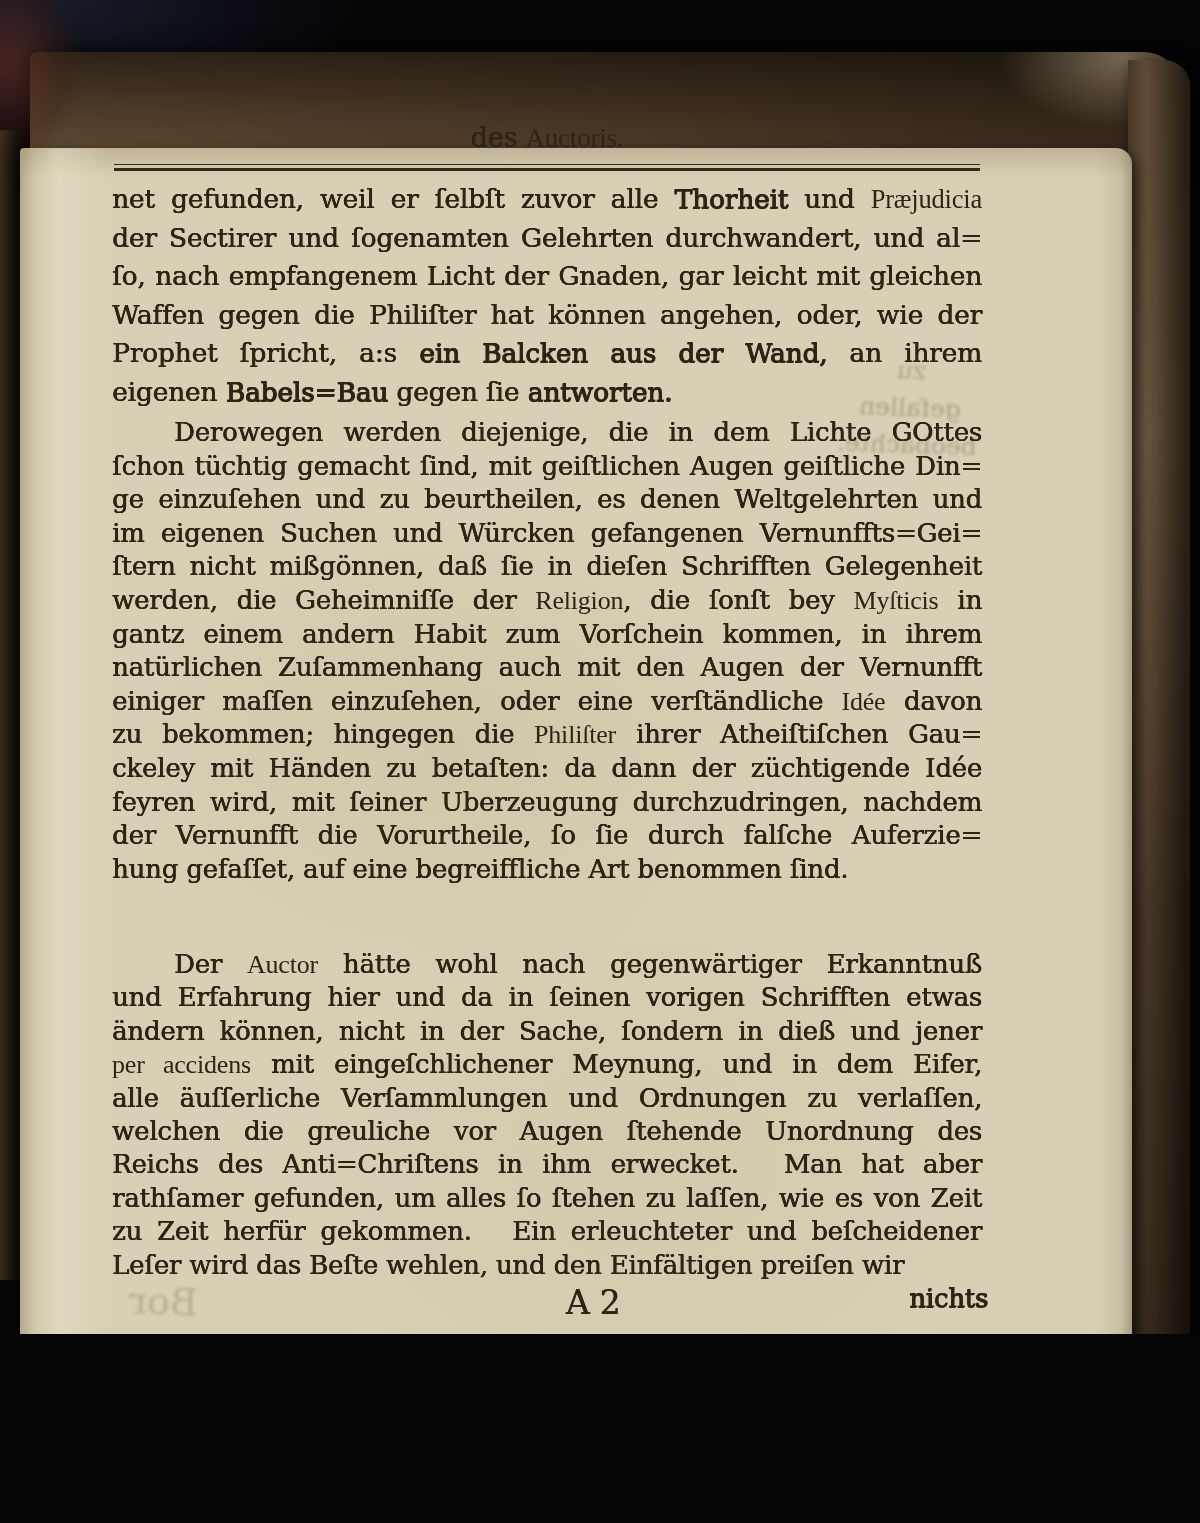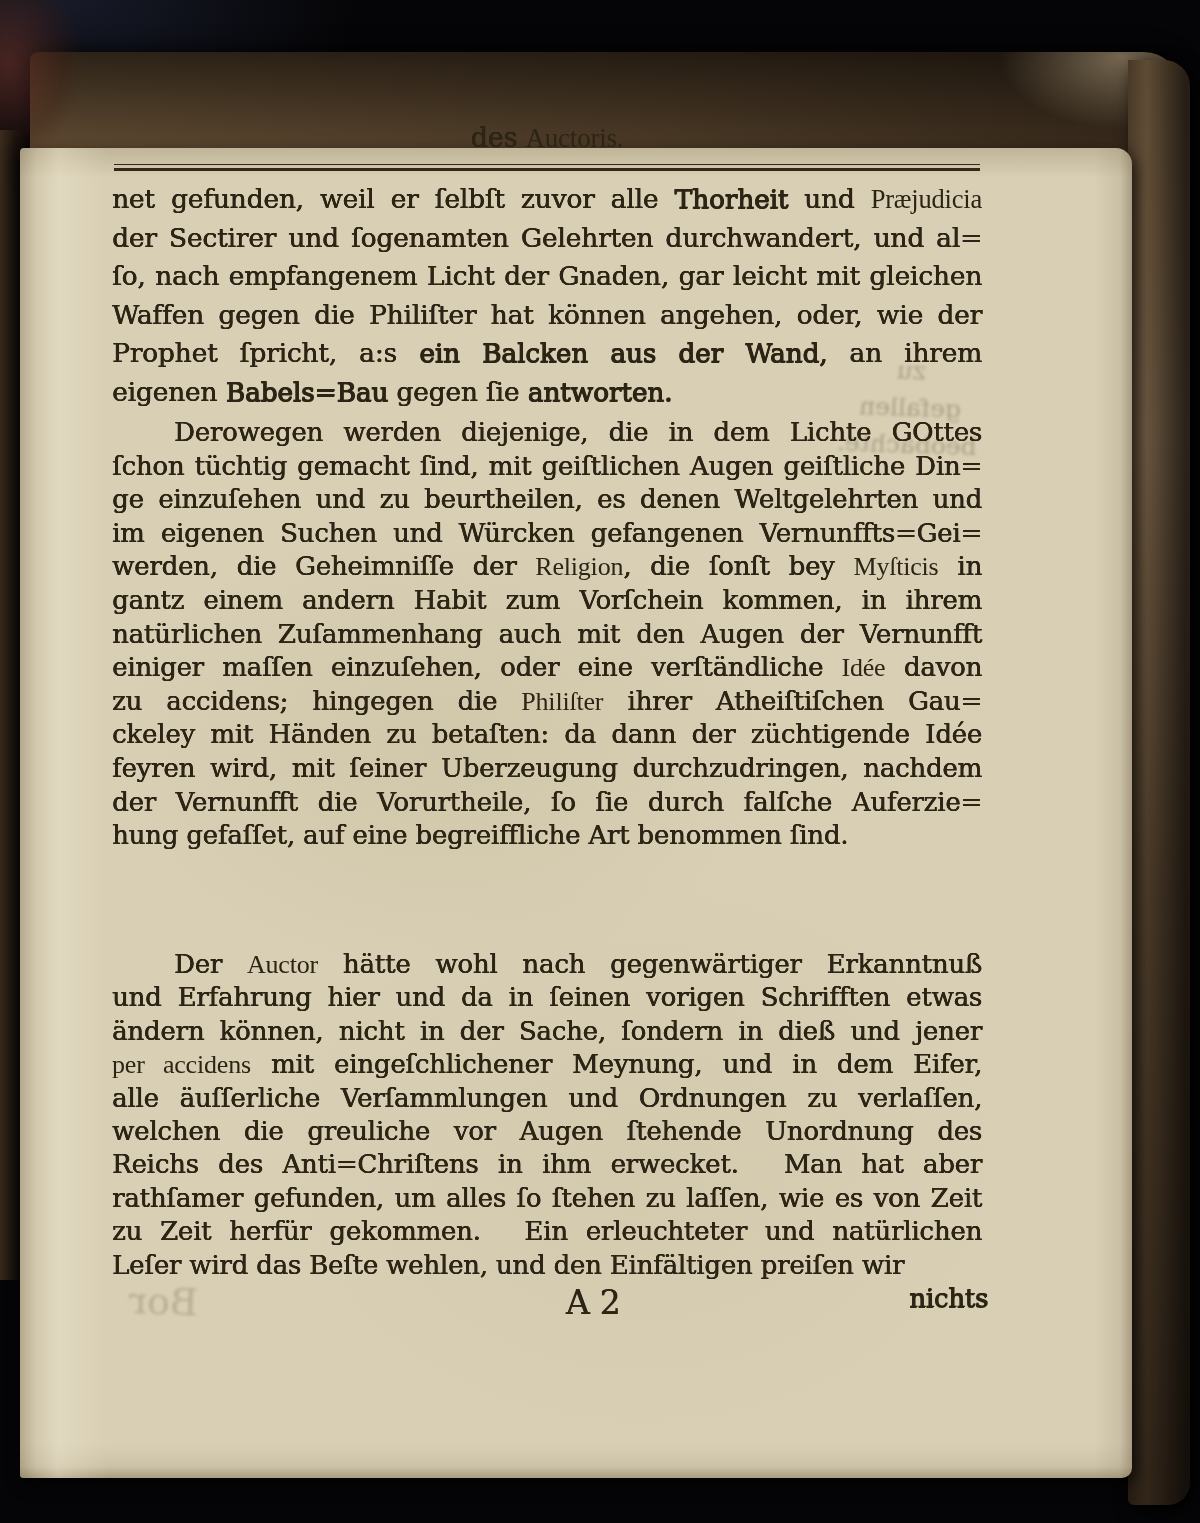--- a/index.html
+++ b/index.html
@@ -1,16 +1,16 @@
 <!DOCTYPE html>
 <html><head>
 <meta charset="utf-8">
 <style>
   html,body{margin:0;padding:0;background:#050507;}
-  .scene{position:relative;width:1200px;height:1523px;overflow:hidden;
+  .scene{position:relative;width:1200px;height:1334px;overflow:hidden;
          background:#050507;font-family:"DejaVu Serif",serif;}
   .scene::before{content:"";position:absolute;left:0;top:0;width:520px;height:260px;
          background:radial-gradient(420px 220px at 12% 0%,#171a28 0%,rgba(23,26,40,0) 70%);}
   
   .cover-top{position:absolute;left:30px;top:52px;width:1150px;height:120px;
          border-radius:8px 36px 0 0;
          background:
            radial-gradient(170px 100px at 95% 4%,rgba(205,183,146,.5),rgba(205,183,146,0) 72%),
            linear-gradient(180deg,rgba(0,0,0,.55),rgba(0,0,0,0) 80%),
            linear-gradient(135deg,#634d34,#4d3b27 55%,#35281a);
@@ -92,39 +92,40 @@
           <div class="line"><span class="run">ſo, nach empfangenem Licht der Gnaden, gar leicht mit gleichen</span></div>
           <div class="line"><span class="run">Waffen gegen die Philiſter hat können angehen, oder, wie der</span></div>
           <div class="line"><span class="run">Prophet ſpricht, a:s </span><span class="run em">ein Balcken aus der Wand,</span><span class="run"> an ihrem</span></div>
           <div class="line last"><span class="run">eigenen </span><span class="run em">Babels=Bau</span><span class="run"> gegen ſie </span><span class="run em">antworten.</span></div>
         </div>
         <div class="para p2 indent">
           <div class="line first"><span class="run">Derowegen werden diejenige, die in dem Lichte GOttes</span></div>
           <div class="line"><span class="run">ſchon tüchtig gemacht ſind, mit geiſtlichen Augen geiſtliche Din=</span></div>
           <div class="line"><span class="run">ge einzuſehen und zu beurtheilen, es denen Weltgelehrten und</span></div>
           <div class="line"><span class="run">im eigenen Suchen und Würcken gefangenen Vernunffts=Gei=</span></div>
+          <div class="line"><span class="run">ſtern nicht mißgönnen, daß ſie in dieſen Schrifften Gelegenheit</span></div>
           <div class="line"><span class="run">werden, die Geheimniſſe der </span><span class="run rm">Religion</span><span class="run">, die ſonſt bey </span><span class="run rm">Myſticis</span><span class="run"> in</span></div>
           <div class="line"><span class="run">gantz einem andern Habit zum Vorſchein kommen, in ihrem</span></div>
           <div class="line"><span class="run">natürlichen Zuſammenhang auch mit den Augen der Vernunfft</span></div>
           <div class="line"><span class="run">einiger maſſen einzuſehen, oder eine verſtändliche </span><span class="run rm">Idée</span><span class="run"> davon</span></div>
-          <div class="line"><span class="run">zu accidens; hingegen die </span><span class="run rm">Philiſter</span><span class="run"> ihrer Atheiſtiſchen Gau=</span></div>
+          <div class="line"><span class="run">zu bekommen; hingegen die </span><span class="run rm">Philiſter</span><span class="run"> ihrer Atheiſtiſchen Gau=</span></div>
           <div class="line"><span class="run">ckeley mit Händen zu betaſten: da dann der züchtigende Idée</span></div>
           <div class="line"><span class="run">feyren wird, mit ſeiner Uberzeugung durchzudringen, nachdem</span></div>
           <div class="line"><span class="run">der Vernunfft die Vorurtheile, ſo ſie durch falſche Auferzie=</span></div>
           <div class="line last"><span class="run">hung gefaſſet, auf eine begreiffliche Art benommen ſind.</span></div>
         </div>
         <div class="para p3 indent">
           <div class="line first"><span class="run">Der </span><span class="run rm">Auctor</span><span class="run"> hätte wohl nach gegenwärtiger Erkanntnuß</span></div>
           <div class="line"><span class="run">und Erfahrung hier und da in ſeinen vorigen Schrifften etwas</span></div>
           <div class="line"><span class="run">ändern können, nicht in der Sache, ſondern in dieß und jener</span></div>
           <div class="line"><span class="run rm">per accidens</span><span class="run"> mit eingeſchlichener Meynung, und in dem Eifer,</span></div>
           <div class="line"><span class="run">alle äuſſerliche Verſammlungen und Ordnungen zu verlaſſen,</span></div>
           <div class="line"><span class="run">welchen die greuliche vor Augen ſtehende Unordnung des</span></div>
           <div class="line"><span class="run">Reichs des Anti=Chriſtens in ihm erwecket.  Man hat aber</span></div>
           <div class="line"><span class="run">rathſamer gefunden, um alles ſo ſtehen zu laſſen, wie es von Zeit</span></div>
-          <div class="line"><span class="run">zu Zeit herfür gekommen.  Ein erleuchteter und natürlichen</span></div>
+          <div class="line"><span class="run">zu Zeit herfür gekommen.  Ein erleuchteter und beſcheidener</span></div>
           <div class="line last"><span class="run">Leſer wird das Beſte wehlen, und den Einfältigen preiſen wir</span></div>
         </div>
       </div>
     <div class="signature">A 2</div>
     <div class="catchword">nichts</div>
   </div>
 </div>
 
 </body></html>

